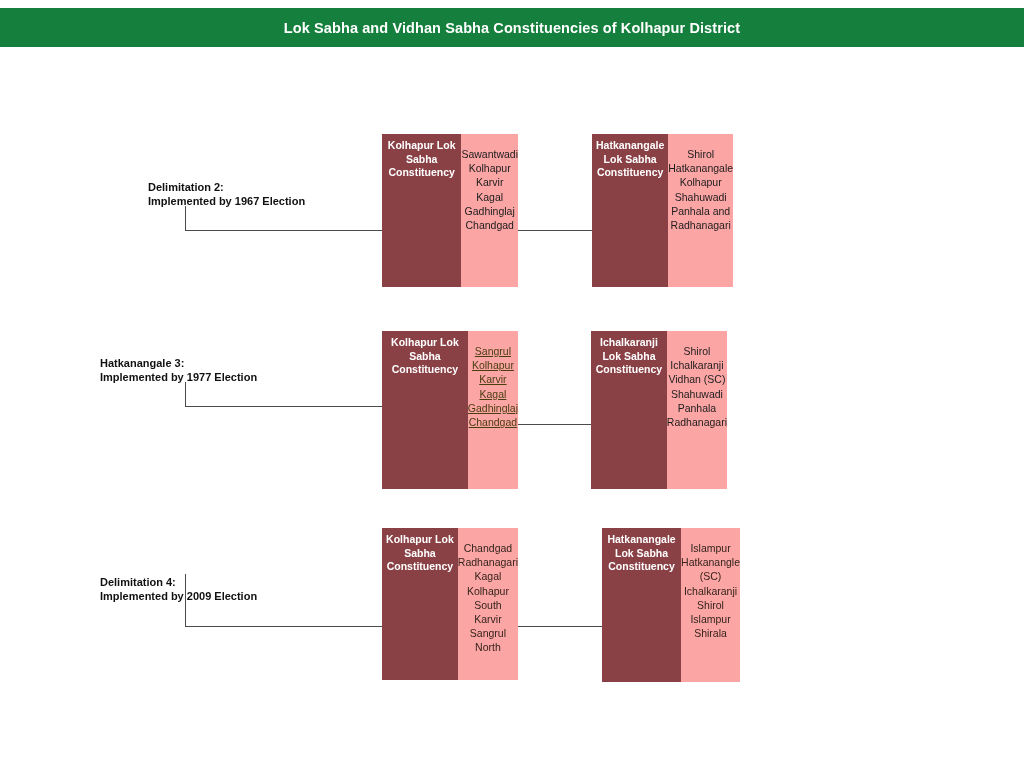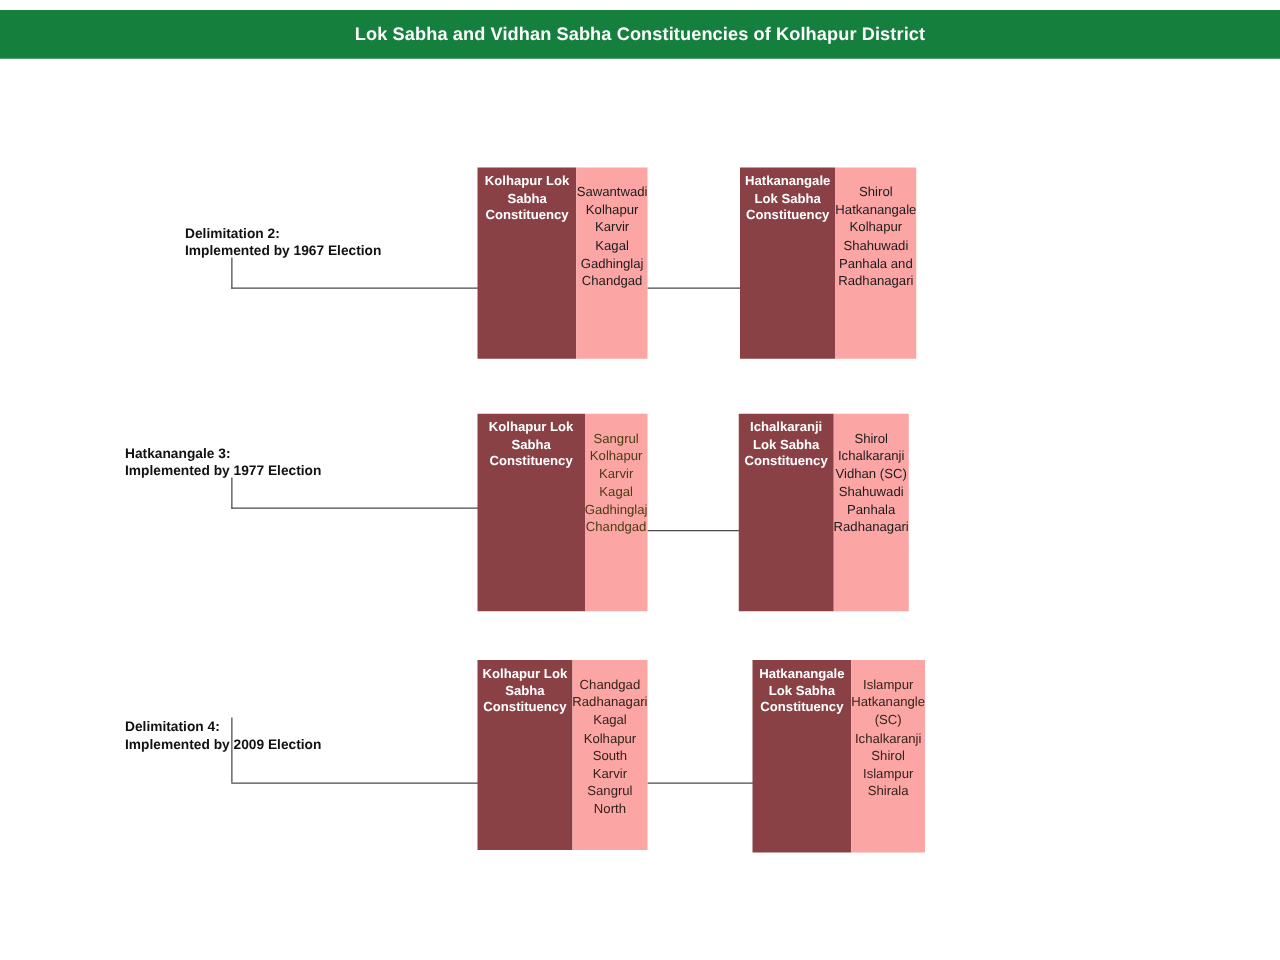--- a/index.html
+++ b/index.html
@@ -96,21 +96,21 @@
     font-size: 10.5px;
     line-height: 14.2px;
     padding-top: 13px;
     box-sizing: border-box;
     color: #1c1c1c;
   }
   .box-body .seat { display: block; }
 
   
   .tint-dark  .box-body { color: #1c1c1c; }
-  .tint-olive .box-body { color: #4a3d10; }
+  .tint-olive .box-body { color: #4a3d10; text-decoration: underline; }
   .tint-brown .box-body { color: #33231b; }
 </style>
 </head>
 <body>
 
 <div id="title-bar">
   <span class="title-text">Lok Sabha and Vidhan Sabha Constituencies of Kolhapur District</span>
 </div>
 
 <div id="diagram">

